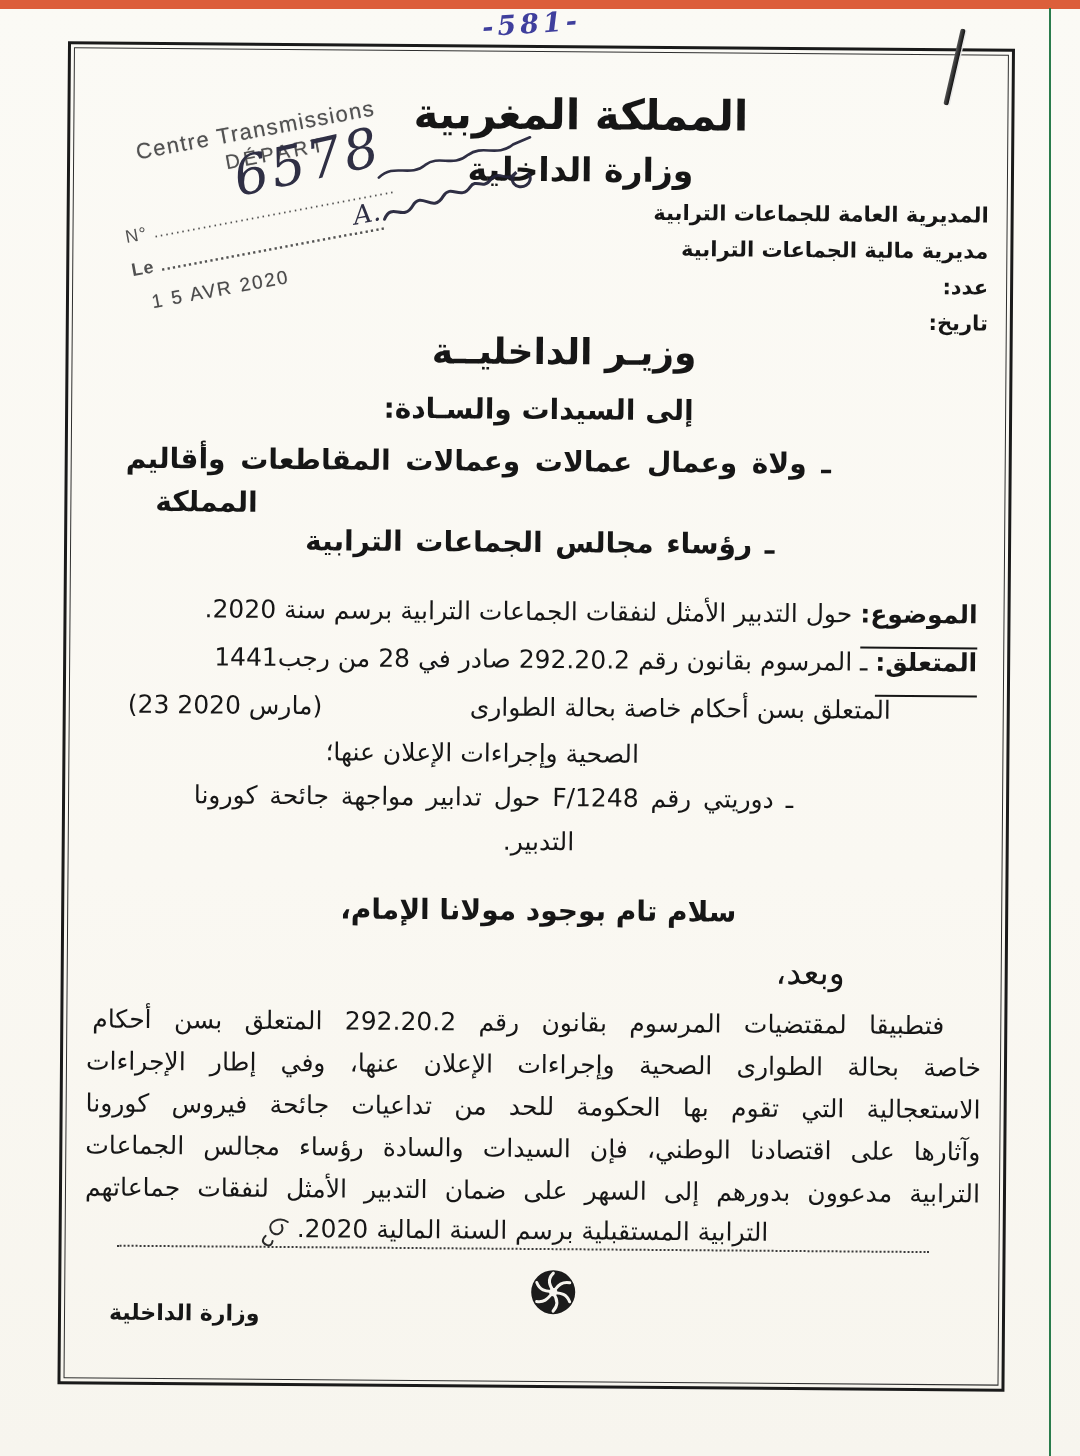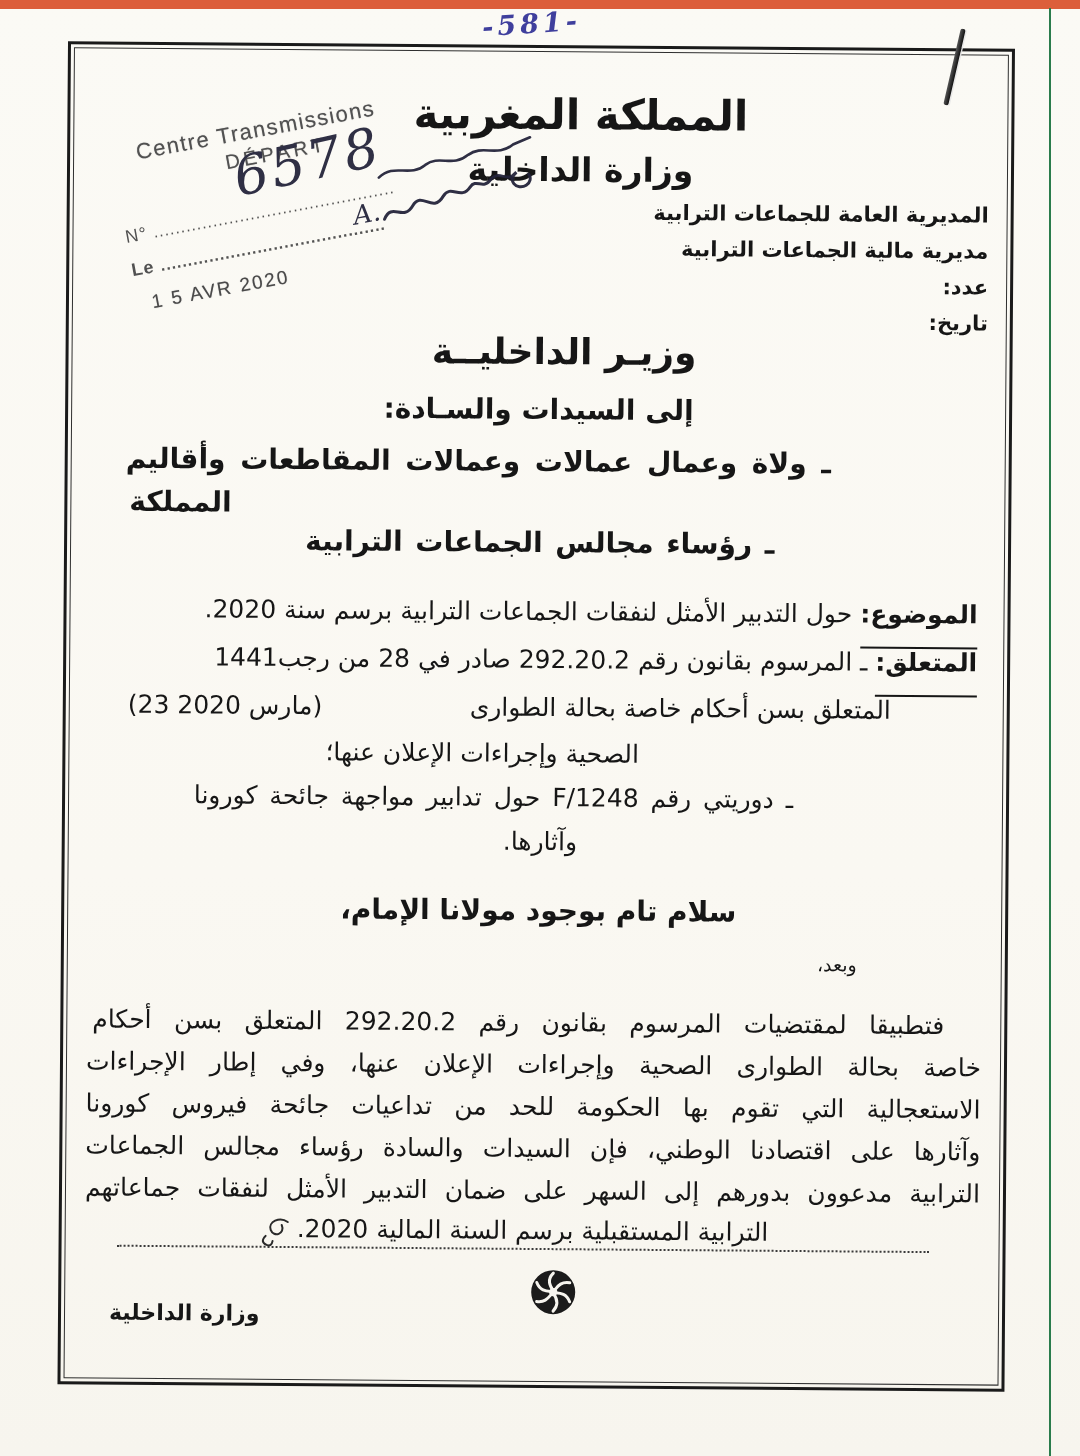--- a/index.html
+++ b/index.html
@@ -27,33 +27,33 @@
   .t-kingdom{top:42px;font-size:42px;font-weight:bold;transform:translateX(40px);}
   .t-ministry{top:102px;font-size:33px;font-weight:bold;transform:translateX(40px);}
   .dir-block{position:absolute;top:146px;right:22px;text-align:right;direction:rtl;
     font-size:21px;font-weight:bold;line-height:36px;}
   .dir-block .indent1{padding-left:66px;}
   .dir-block .indent2{padding-left:62px;}
   .minister-title{top:283px;font-size:36px;font-weight:bold;transform:translateX(25px);}
   .to-line{top:345px;font-size:28px;font-weight:bold;}
   .addr{font-size:28px;font-weight:bold;}
   .addr1{top:397px;left:58px;word-spacing:5px;}
-  .addr2{top:440px;left:62px;}
+  .addr2{top:440px;left:88px;}
   .addr3{top:478px;left:238px;word-spacing:3px;}
   .meta-line{font-size:25px;}
   .label-u{font-weight:bold;border-bottom:2px solid #161616;padding-bottom:18px;}
   .subject-line{top:549px;right:30px;}
   .ref-line1{top:597px;right:30px;}
   .ref-line2{position:absolute;top:645px;left:62px;right:116px;display:flex;
     justify-content:space-between;direction:rtl;font-size:25px;white-space:nowrap;}
   .ref-line3{top:691px;left:260px;}
   .ref-line4{top:735px;right:213px;word-spacing:4px;}
   .ref-line5{top:779px;left:438px;}
   .salutation{top:846px;left:276px;font-size:28px;font-weight:bold;}
-  .opening{top:903px;right:148px;font-size:19px;}
+  .opening{top:903px;right:160px;font-size:33px;}
   .body-line{position:absolute;direction:rtl;font-size:25px;line-height:40px;
     text-align:justify;text-align-last:justify;}
   .bl1{top:955px;right:60px;width:852px;}
   .bl2{top:997px;right:23px;width:895px;}
   .bl3{top:1039px;right:23px;width:895px;}
   .bl4{top:1081px;right:23px;width:895px;}
   .bl5{top:1123px;right:23px;width:895px;}
   .bl6{top:1163px;left:235px;width:auto;text-align:right;text-align-last:right;white-space:nowrap;}
   .closing-mark{position:absolute;left:194px;top:1168px;}
   .rule-dotted{position:absolute;top:1200px;left:55px;width:812px;height:0;
@@ -127,21 +127,21 @@
   <div class="abs meta-line ref-line1 ar">
     <span class="label-u">المتعلق:</span>
     <span>ـ المرسوم بقانون رقم 292.20.2 صادر في 28 من رجب1441</span>
   </div>
   <div class="ref-line2">
     <span>المتعلق بسن أحكام خاصة بحالة الطوارى</span>
     <span style="direction:ltr;">(23 مارس 2020)</span>
   </div>
   <div class="abs meta-line ref-line3 ar">الصحية وإجراءات الإعلان عنها؛</div>
   <div class="abs meta-line ref-line4 ar">ـ دوريتي رقم F/1248 حول تدابير مواجهة جائحة كورونا</div>
-  <div class="abs meta-line ref-line5 ar">وآثارها.</div>
+  <div class="abs meta-line ref-line5 ar">التدبير.</div>
 
   <div class="abs salutation ar">سلام تام بوجود مولانا الإمام،</div>
   <div class="abs opening ar">وبعد،</div>
 
   <div class="body-line bl1">فتطبيقا لمقتضيات المرسوم بقانون رقم 292.20.2 المتعلق بسن أحكام</div>
   <div class="body-line bl2">خاصة بحالة الطوارى الصحية وإجراءات الإعلان عنها، وفي إطار الإجراءات</div>
   <div class="body-line bl3">الاستعجالية التي تقوم بها الحكومة للحد من تداعيات جائحة فيروس كورونا</div>
   <div class="body-line bl4">وآثارها على اقتصادنا الوطني، فإن السيدات والسادة رؤساء مجالس الجماعات</div>
   <div class="body-line bl5">الترابية مدعوون بدورهم إلى السهر على ضمان التدبير الأمثل لنفقات جماعاتهم</div>
   <div class="body-line bl6">الترابية المستقبلية برسم السنة المالية 2020.</div>

